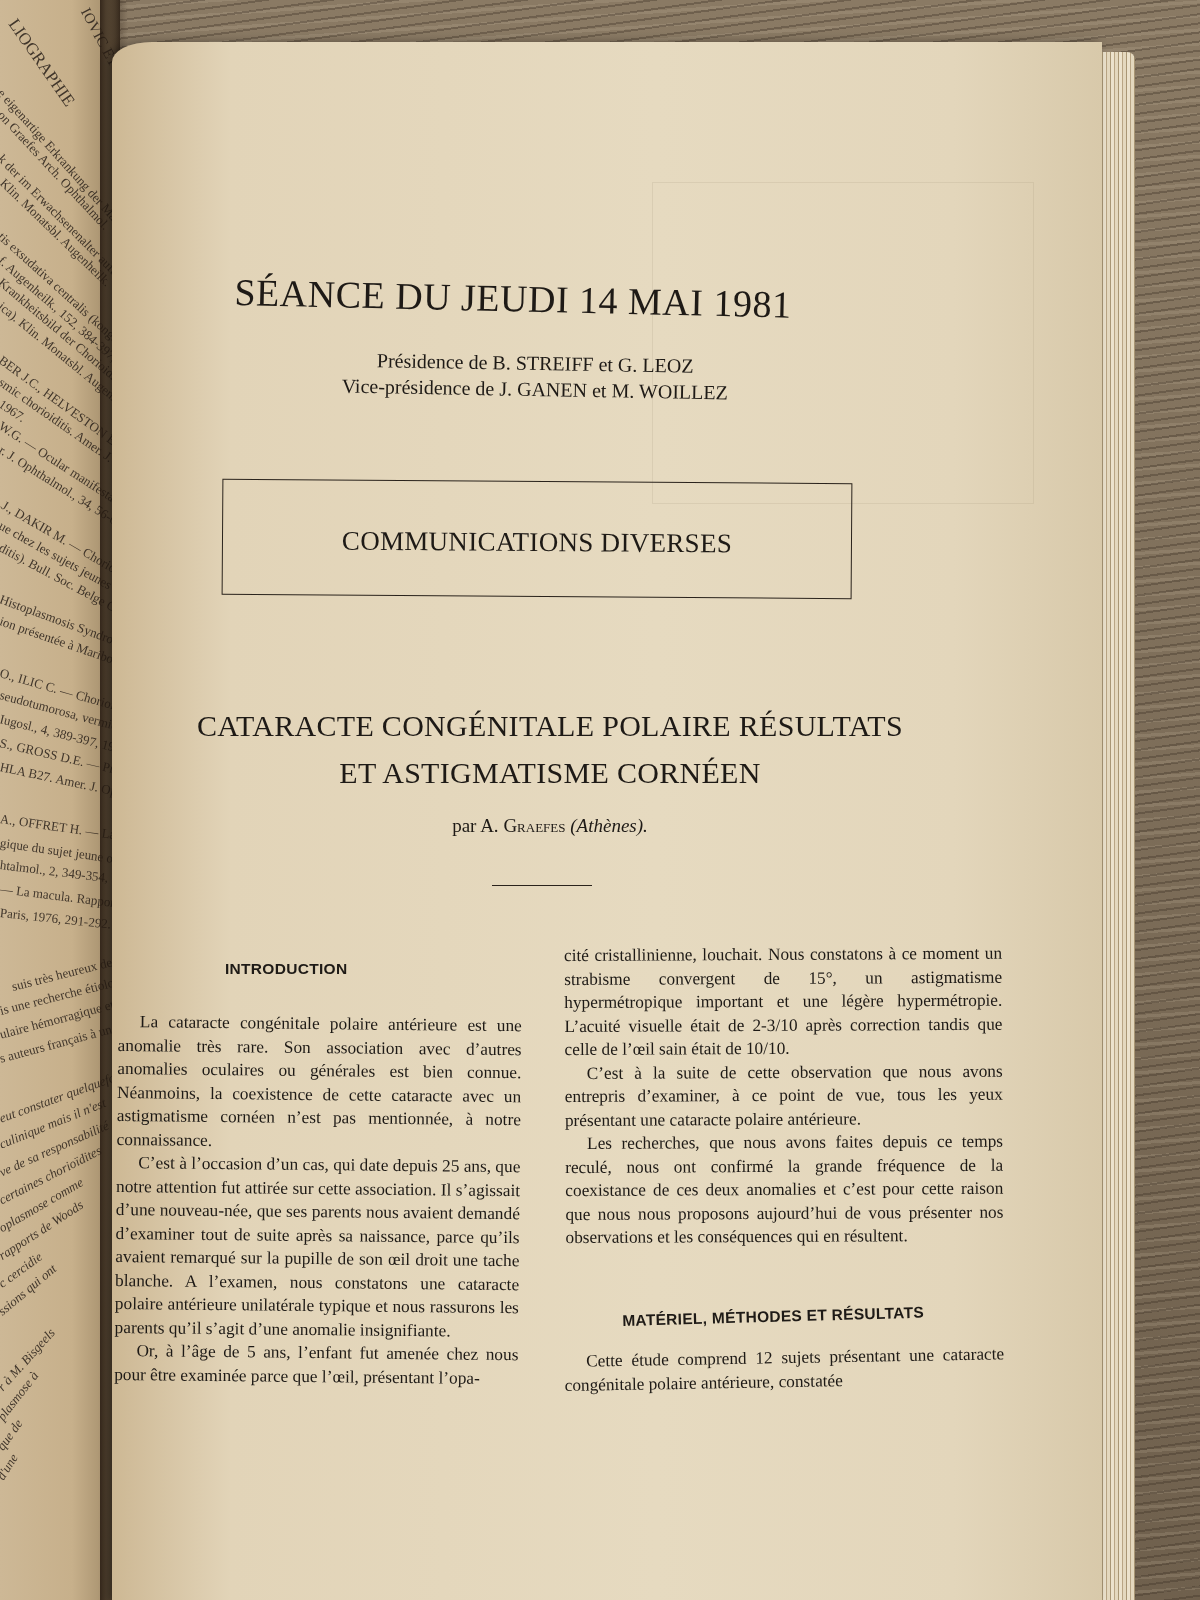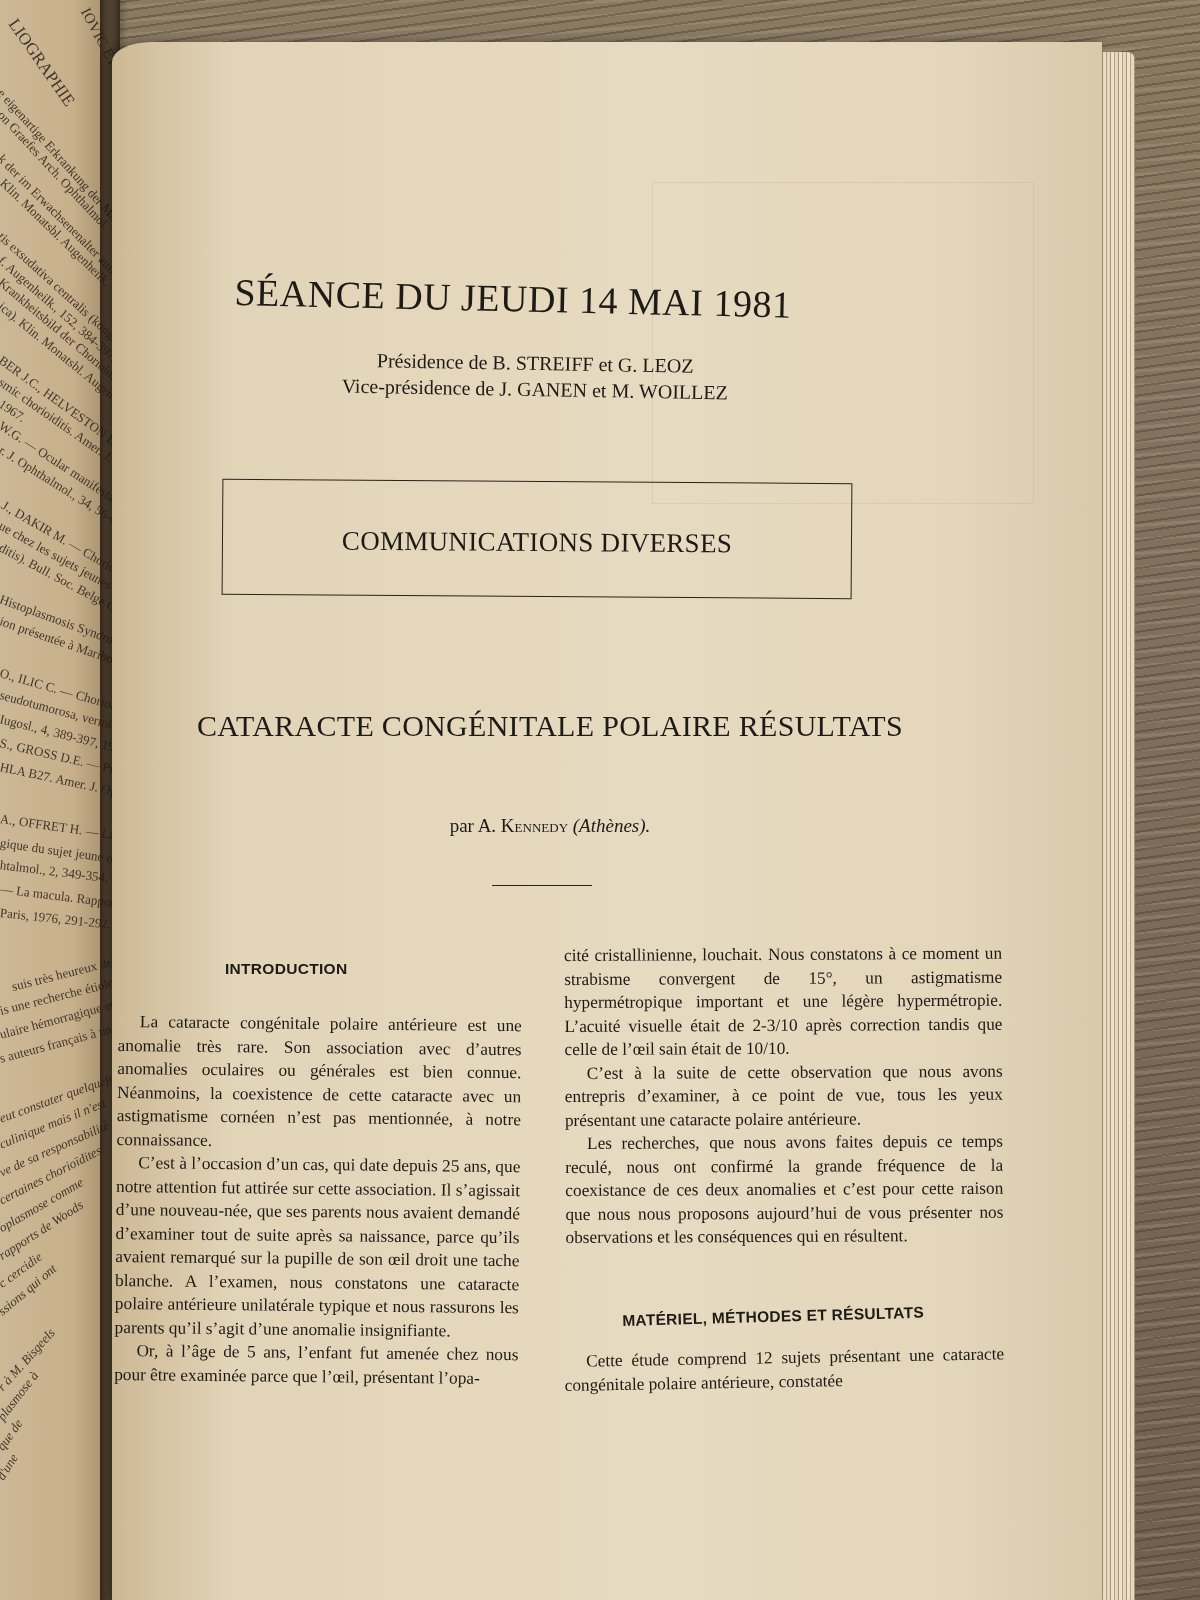--- a/index.html
+++ b/index.html
@@ -166,25 +166,26 @@
     <div>Présidence de B. STREIFF et G. LEOZ</div>
     <div>Vice-présidence de J. GANEN et M. WOILLEZ</div>
   </div>
 
   <div class="box">
     <div class="box-title">COMMUNICATIONS DIVERSES</div>
   </div>
 
   <div class="article-title">
     <div>CATARACTE CONGÉNITALE POLAIRE RÉSULTATS</div>
+    <div>ET ASTIGMATISME CORNÉEN</div>
   </div>
 
   <div class="byline">
     <span>par A.</span>
-    <span class="sc">Kennedy</span>
+    <span class="sc">Graefes</span>
     <i>(Athènes).</i>
   </div>
 
   <div class="rule"></div>
 
   <div class="heading h-intro">INTRODUCTION</div>
 
   <div class="col col-left">
     <p>La cataracte congénitale polaire antérieure est une anomalie très rare. Son association avec d’autres anomalies oculaires ou générales est bien connue. Néanmoins, la coexistence de cette cataracte avec un astigmatisme cornéen n’est pas mentionnée, à notre connaissance.</p>
     <p>C’est à l’occasion d’un cas, qui date depuis 25 ans, que notre attention fut attirée sur cette association. Il s’agissait d’une nouveau-née, que ses parents nous avaient demandé d’examiner tout de suite après sa naissance, parce qu’ils avaient remarqué sur la pupille de son œil droit une tache blanche. A l’examen, nous constatons une cataracte polaire antérieure unilatérale typique et nous rassurons les parents qu’il s’agit d’une anomalie insignifiante.</p>

